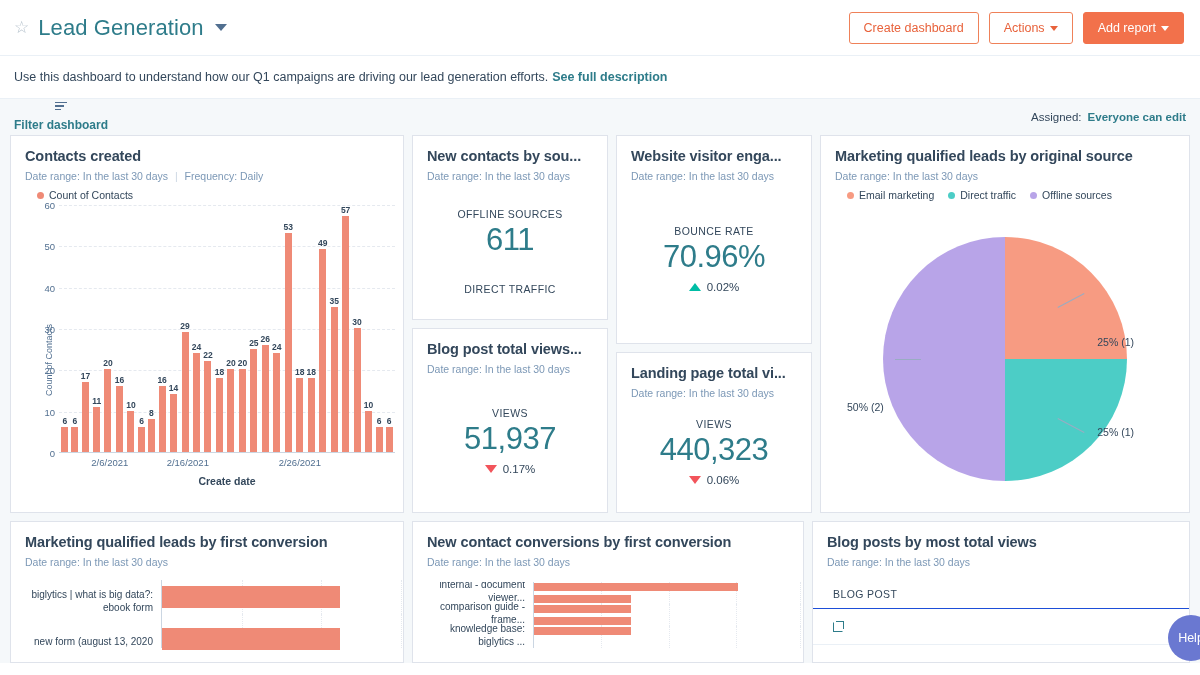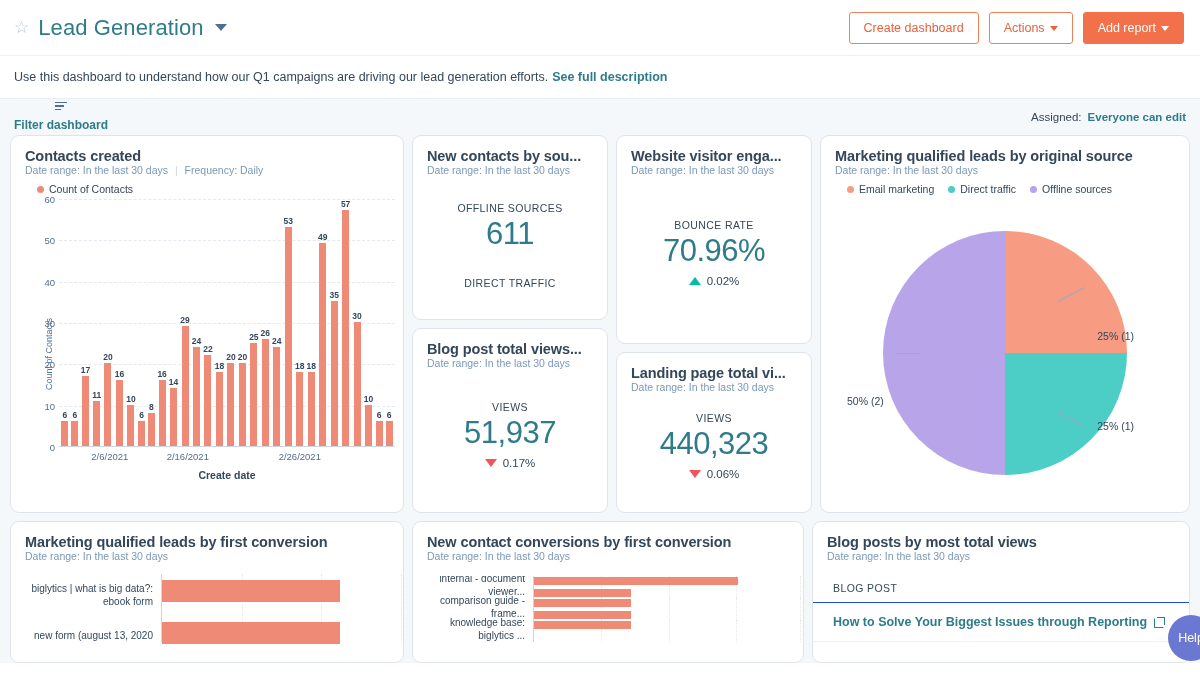--- a/index.html
+++ b/index.html
@@ -60,26 +60,26 @@
   .filter-glyph i:nth-child(3) { width: 6px; }
   .filter-label { color: #2e7c8a; font-weight: 700; font-size: 12px; }
   .filter-right { margin-left: auto; display: flex; gap: 6px; font-size: 11.5px; color: #33475b; }
   .assigned-val { color: #2e7c8a; font-weight: 700; cursor: pointer; }
   
   .board { background: #f5f8fa; padding: 0 10px 10px; height: 528px; }
   .row { display: flex; gap: 8px; }
   .row1 { height: 378px; margin-bottom: 8px; }
   .row2 { height: 142px; }
   .card {
-    background: #fff; border: 1px solid #dfe3eb; border-radius: 9px;
+    background: #fff; border: 1px solid #dfe3eb; border-radius: 0;
     position: relative; overflow: hidden;
   }
   .card-head { padding: 12px 14px 0; }
   .card-title { font-size: 14.5px; font-weight: 700; color: #33475b; letter-spacing: -.1px; }
-  .card-sub { font-size: 10.5px; color: #7c98b6; }
+  .card-sub { font-size: 10.5px; color: #7c98b6; margin-top: 6px; }
   .sub-sep { color: #cbd6e2; margin: 0 4px; }
   .legend { display: flex; gap: 14px; margin-top: 7px; padding-left: 12px; }
   .legend-item { display: flex; align-items: center; gap: 5px; font-size: 10.5px; color: #33475b; }
   .dot { width: 7px; height: 7px; border-radius: 50%; display: inline-block; }
   
   .col-a { width: 394px; }
   .col-d { flex: 1; }
   .stack { display: flex; flex-direction: column; gap: 8px; width: 196px; }
   .stack .card { height: 185px; }
   
@@ -533,21 +533,20 @@
       </div>
     </div>
 
     <div class="card col-d">
       <div class="card-head">
         <div class="card-title">Blog posts by most total views</div>
         <div class="card-sub">Date range: In the last 30 days</div>
       </div>
       <div class="tbl-head">BLOG POST</div>
       <div class="tbl-row">
-        <span>How to Solve Your Biggest Issues through Reporting</span>
         <i class="ext-icon"></i>
       </div>
       <div class="tbl-row" style="opacity:.35"></div>
     </div>
   </div>
 </div>
 
 <div class="help-pill">Help</div>
 
 </body></html>

